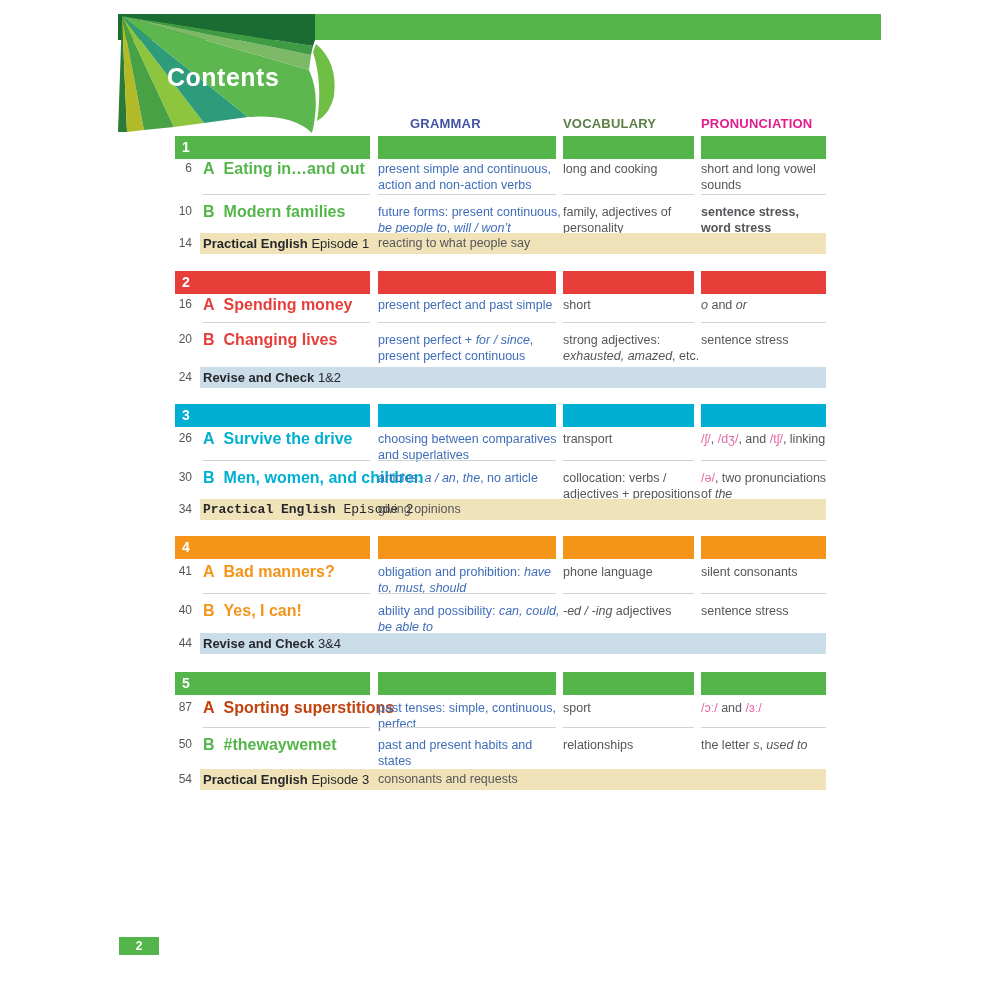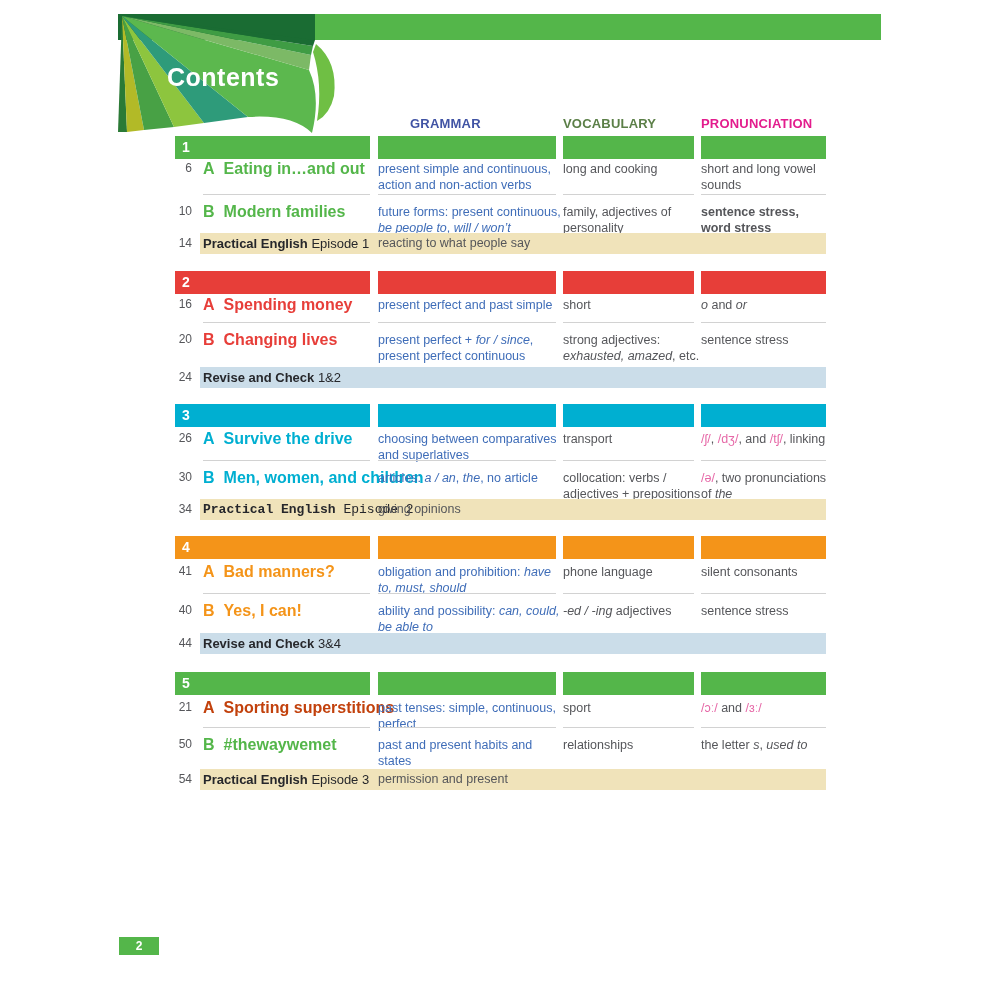--- a/index.html
+++ b/index.html
@@ -147,34 +147,34 @@
       <div class="cell" style="left: 701px; top: 603px; width: 128px;"><span>sentence stress</span></div>
       <div class="footer-bg" style="top: 633px; background: rgb(203, 221, 233);"></div>
       <div class="pagenum" style="left: 158px; top: 636px;">44</div>
       <div class="footer-text" style="top: 633px;"><span class="footer-bold">Revise and Check </span><span>3&amp;4</span></div>
       <div class="bar" style="left: 175px; top: 672px; width: 195px; background: rgb(84, 182, 74);">
         <div class="bar-num">5</div>
       </div>
       <div class="bar" style="left: 378px; top: 672px; width: 178px; background: rgb(84, 182, 74);"></div>
       <div class="bar" style="left: 563px; top: 672px; width: 131px; background: rgb(84, 182, 74);"></div>
       <div class="bar" style="left: 701px; top: 672px; width: 125px; background: rgb(84, 182, 74);"></div>
-      <div class="pagenum" style="left: 158px; top: 700px;">21</div>
+      <div class="pagenum" style="left: 158px; top: 700px;">87</div>
       <div class="title-cell" style="left: 203px; top: 699px; color: #c2410c;"><span class="title-letter">A</span><span>Sporting superstitions</span></div>
       <div class="cell grammar" style="left: 378px; top: 700px; width: 184px;"><span>past tenses: simple, continuous, perfect</span></div>
       <div class="cell" style="left: 563px; top: 700px; width: 150px;"><span>sport</span></div>
       <div class="cell" style="left: 701px; top: 700px; width: 128px;"><span class="seg-p">/ɔː/</span><span> and </span><span class="seg-p">/ɜː/</span></div>
       <div class="divider" style="left: 203px; top: 727px; width: 167px;"></div>
       <div class="divider" style="left: 378px; top: 727px; width: 178px;"></div>
       <div class="divider" style="left: 563px; top: 727px; width: 131px;"></div>
       <div class="divider" style="left: 701px; top: 727px; width: 125px;"></div>
       <div class="pagenum" style="left: 158px; top: 737px;">50</div>
       <div class="title-cell" style="left: 203px; top: 736px; color: rgb(84, 182, 74);"><span class="title-letter">B</span><span>#thewaywemet</span></div>
       <div class="cell grammar" style="left: 378px; top: 737px; width: 184px;"><span>past and present habits and states</span></div>
       <div class="cell" style="left: 563px; top: 737px; width: 150px;"><span>relationships</span></div>
       <div class="cell" style="left: 701px; top: 737px; width: 128px;"><span>the letter </span><span class="seg-i">s</span><span>, </span><span class="seg-i">used to</span></div>
       <div class="footer-bg" style="top: 769px; background: rgb(240, 227, 186);"></div>
       <div class="pagenum" style="left: 158px; top: 772px;">54</div>
       <div class="footer-text" style="top: 769px;"><span class="footer-bold">Practical English </span><span>Episode 3</span></div>
-      <div class="footer-content" style="top: 769px;">permission and present</div>
+      <div class="footer-content" style="top: 769px;">consonants and requests</div>
     </div>
 
   <div id="page-badge">2</div>
 </div>
 
 </body></html>

